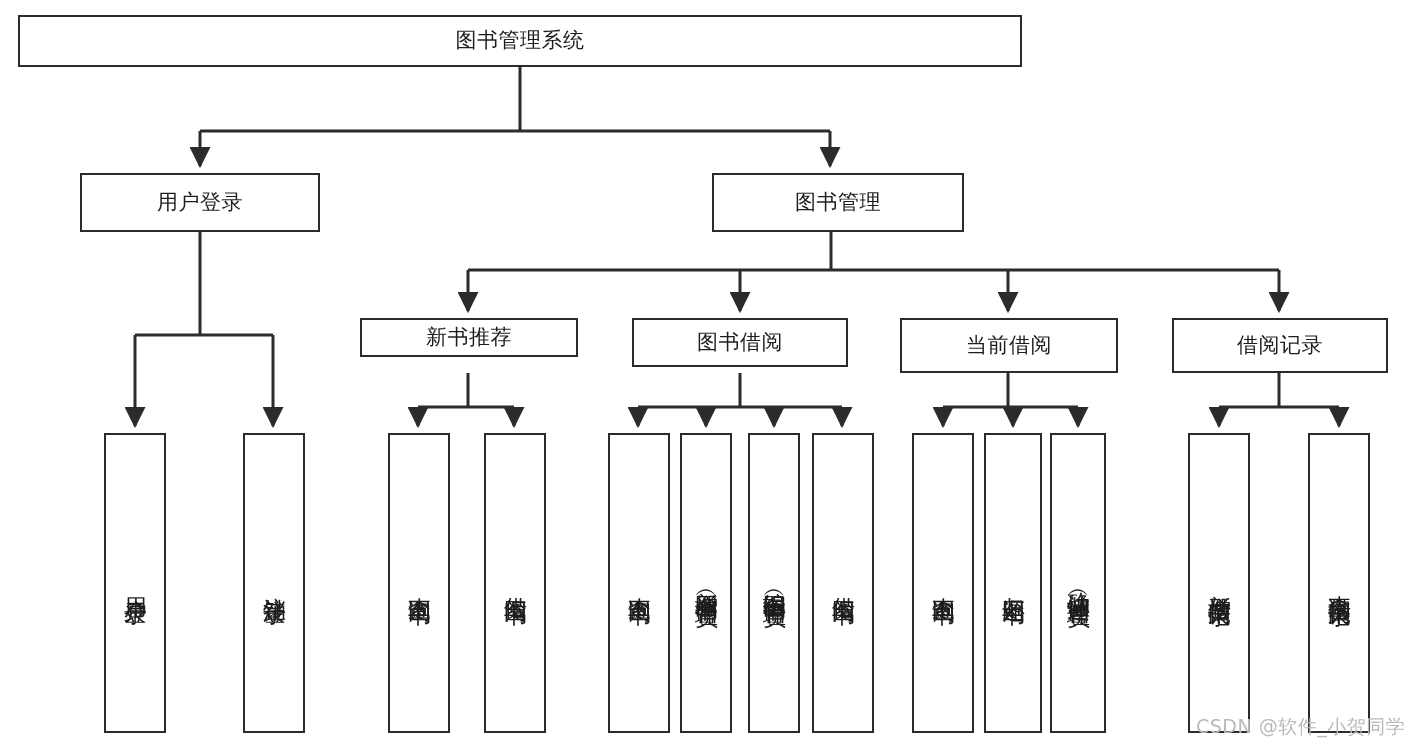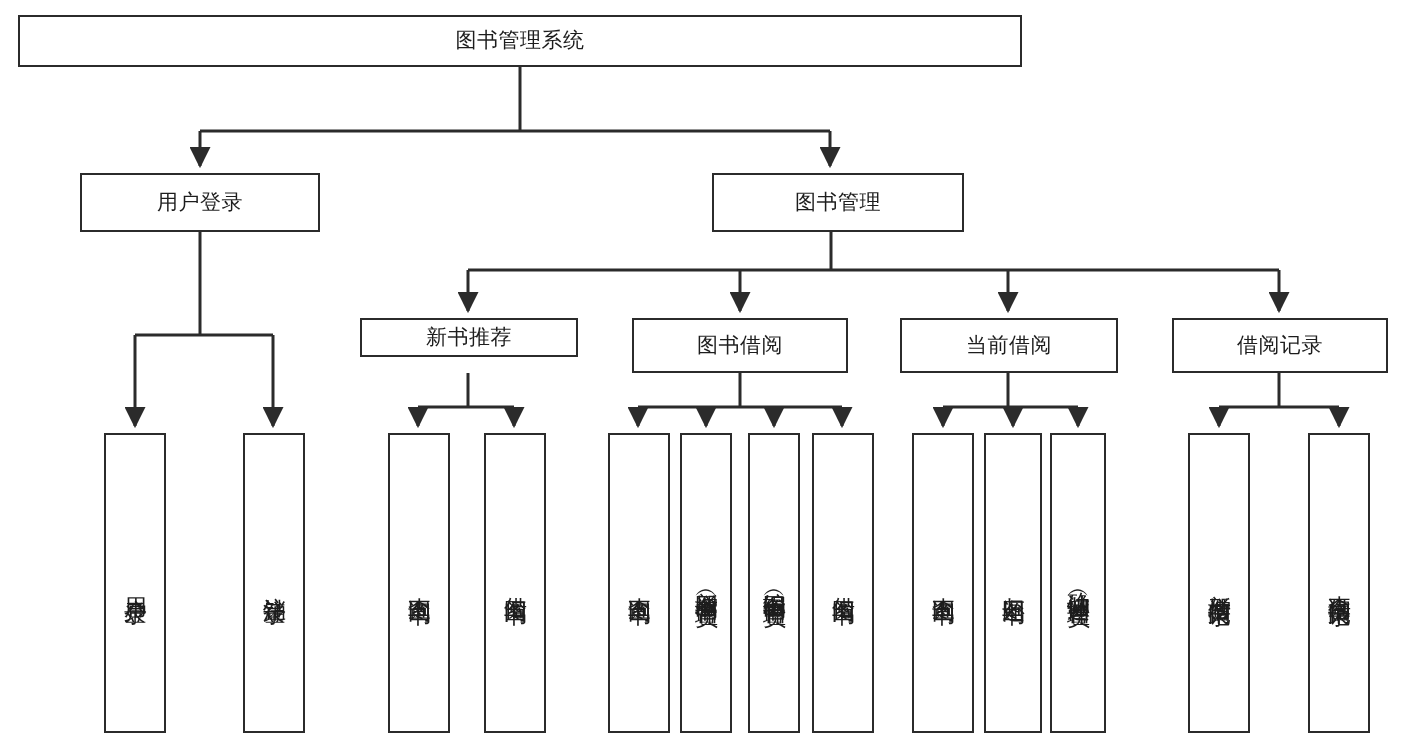--- a/index.html
+++ b/index.html
@@ -120,21 +120,21 @@
       <path d="M 1339 407 L 1339 426" marker-end="url(#arrow)"></path>
     </g>
   </svg>
 
   <div class="node horiz" style="left: 18px; top: 15px; width: 1004px; height: 52px;">图书管理系统</div>
 
   <div class="node horiz" style="left: 80px; top: 173px; width: 240px; height: 59px;">用户登录</div>
   <div class="node horiz" style="left: 712px; top: 173px; width: 252px; height: 59px;">图书管理</div>
 
   <div class="node horiz" style="left: 360px; top: 318px; width: 218px; height: 39px;">新书推荐</div>
-  <div class="node horiz" style="left: 632px; top: 318px; width: 216px; height: 55px;">图书借阅</div>
+  <div class="node horiz" style="left: 632px; top: 318px; width: 216px; height: 49px;">图书借阅</div>
   <div class="node horiz" style="left: 1172px; top: 318px; width: 216px; height: 55px;">借阅记录</div>
   <div class="node horiz" style="left: 900px; top: 318px; width: 218px; height: 55px;">当前借阅</div>
 
   <div class="node vert" style="left: 104px; top: 433px; width: 62px; height: 300px;">
     <span class="vtext">用户登录</span>
   </div>
   <div class="node vert" style="left: 243px; top: 433px; width: 62px; height: 300px;">
     <span class="vtext">注销登录</span>
   </div>
   <div class="node vert" style="left: 388px; top: 433px; width: 62px; height: 300px;">
@@ -164,14 +164,15 @@
   <div class="node vert" style="left: 1050px; top: 433px; width: 56px; height: 300px;">
     <span class="vtext">确认归还（管理员）</span>
   </div>
   <div class="node vert" style="left: 1188px; top: 433px; width: 62px; height: 300px;">
     <span class="vtext">新增借阅记录</span>
   </div>
   <div class="node vert" style="left: 1308px; top: 433px; width: 62px; height: 300px;">
     <span class="vtext">查询借阅记录</span>
   </div>
 
+  <div class="watermark" style="left: 1196px; top: 714px;">CSDN @软件_小贺同学</div>
 
 </div>
 
 </body></html>

